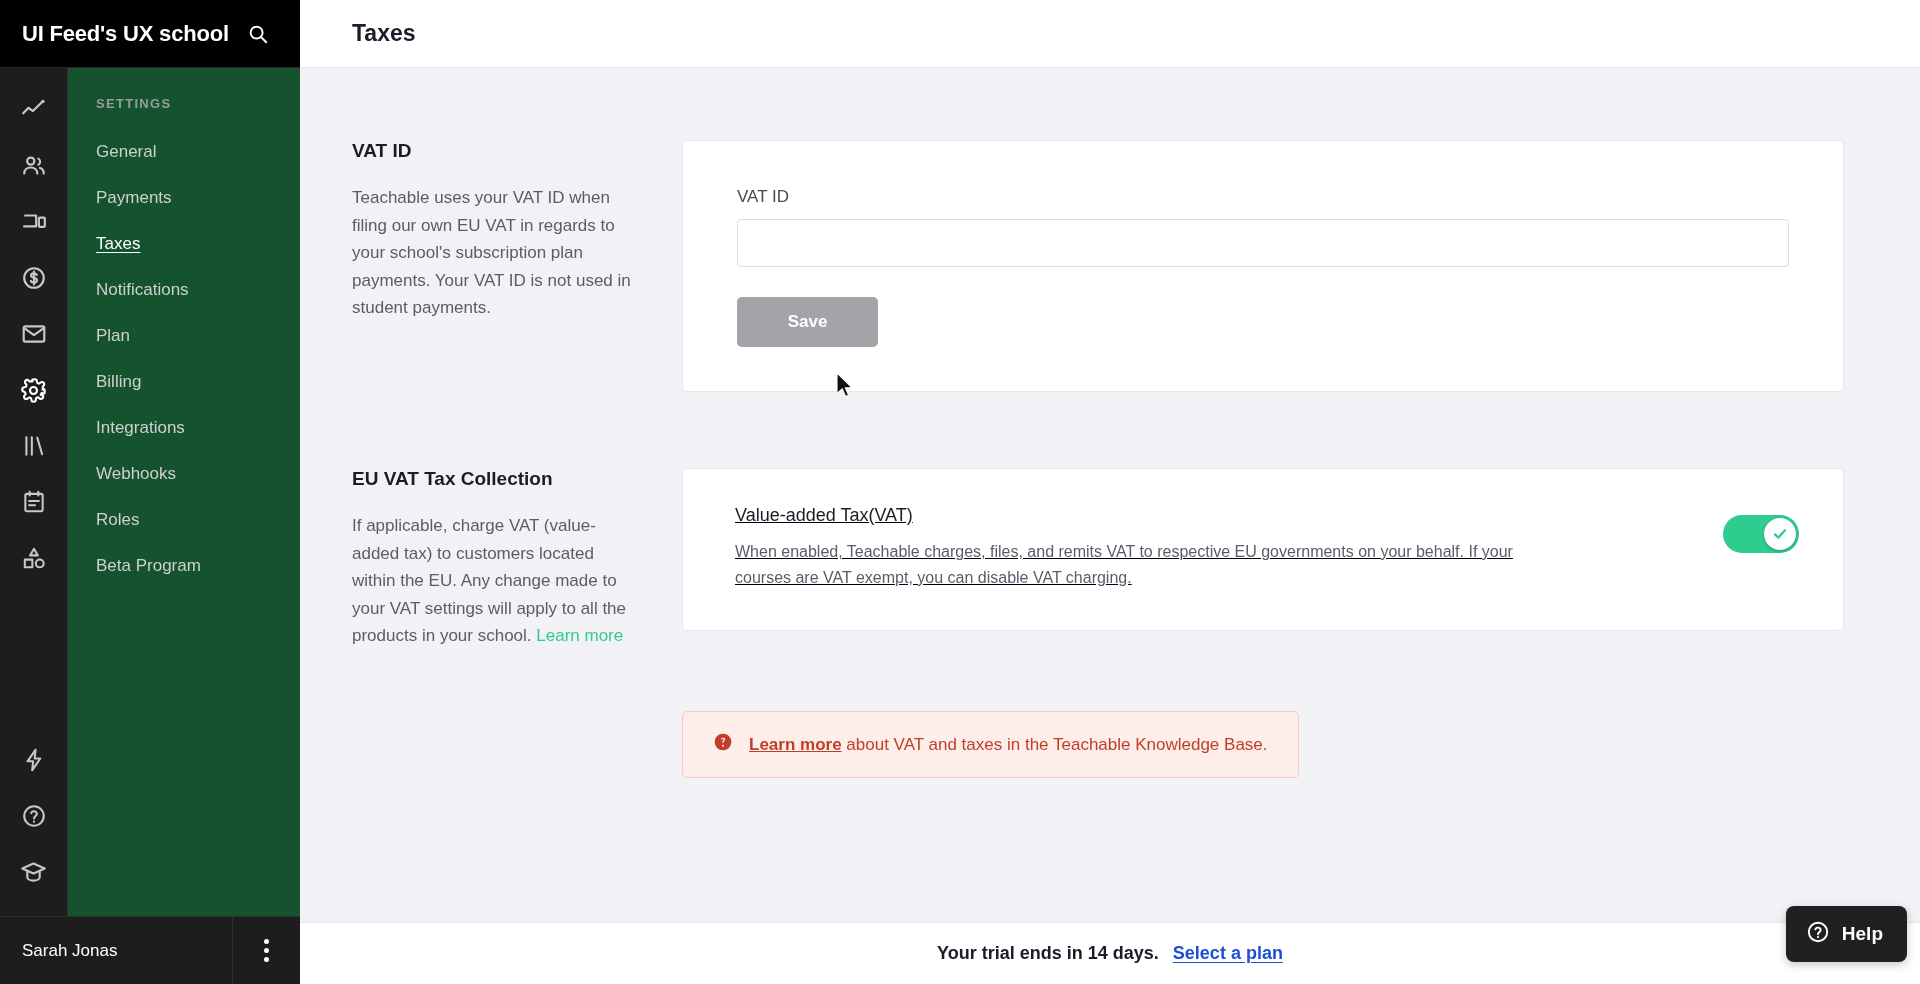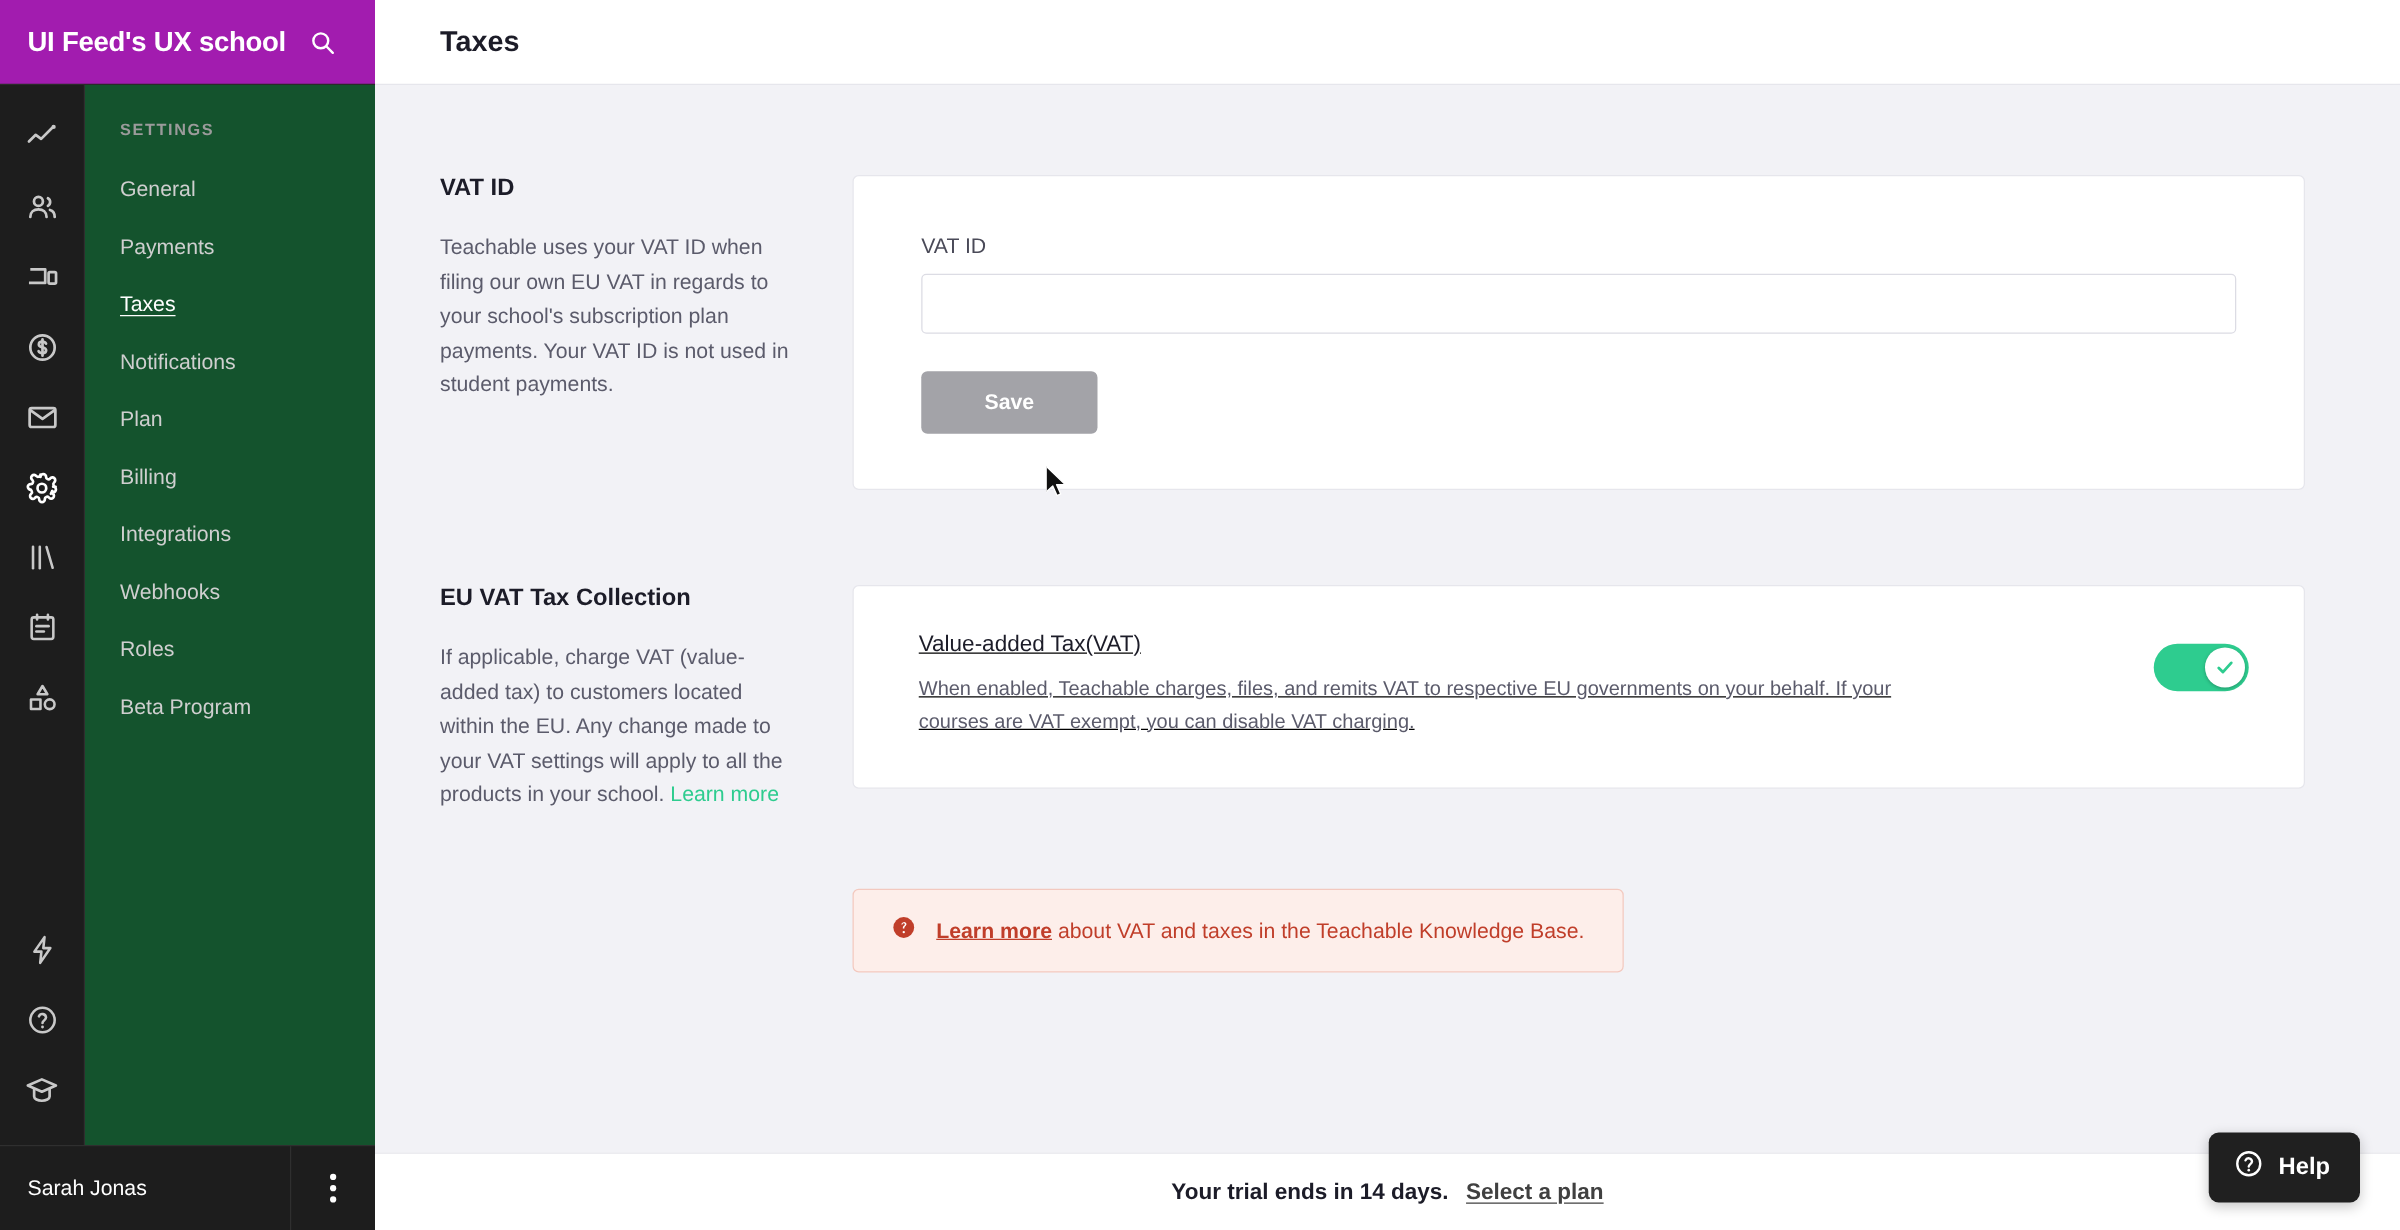--- a/index.html
+++ b/index.html
@@ -15,21 +15,21 @@
   .sidebar-wrap {
     width: 300px; height: 984px;
     background: #1d1d1d;
     display: flex; flex-direction: column;
     flex: 0 0 300px;
   }
   .brand-bar {
     height: 68px; flex: 0 0 68px;
     display: flex; align-items: center;
     padding: 0 22px;
-    background: #a21caf;
+    background: #000000;
     border-bottom: 1px solid #2b2b2b;
   }
   .brand-title {
     color: #ffffff; font-size: 22px; font-weight: bold;
     letter-spacing: -0.2px; white-space: nowrap;
   }
   .brand-search {
     margin-left: 16px; width: 26px; height: 26px;
     display: flex; align-items: center; justify-content: center;
     cursor: pointer;
@@ -171,24 +171,24 @@
   .alert .alert-txt { color: #c03e2a; }
 
   .footer {
     height: 62px; flex: 0 0 62px;
     background: #ffffff;
     border-top: 1px solid #e6e6ec;
     display: flex; align-items: center; justify-content: center;
     gap: 14px;
     font-size: 18px; font-weight: bold; color: #1c1c28;
   }
-  .footer a { color: #404040; text-decoration: underline; text-underline-offset: 3px; cursor: pointer; }
+  .footer a { color: #1d4ed8; text-decoration: underline; text-underline-offset: 3px; cursor: pointer; }
 
   .help-btn {
-    position: absolute; right: 32px; bottom: 22px;
+    position: absolute; right: 13px; bottom: 22px;
     background: #202020; color: #ffffff;
     border-radius: 8px; height: 56px;
     display: flex; align-items: center; gap: 12px;
     padding: 0 24px 0 20px;
     font-size: 19px; font-weight: bold;
     box-shadow: 0 3px 10px rgba(0,0,0,.22);
     cursor: pointer;
   }
 
   .cursor { position: absolute; left: 537px; top: 373px; pointer-events: none; }

